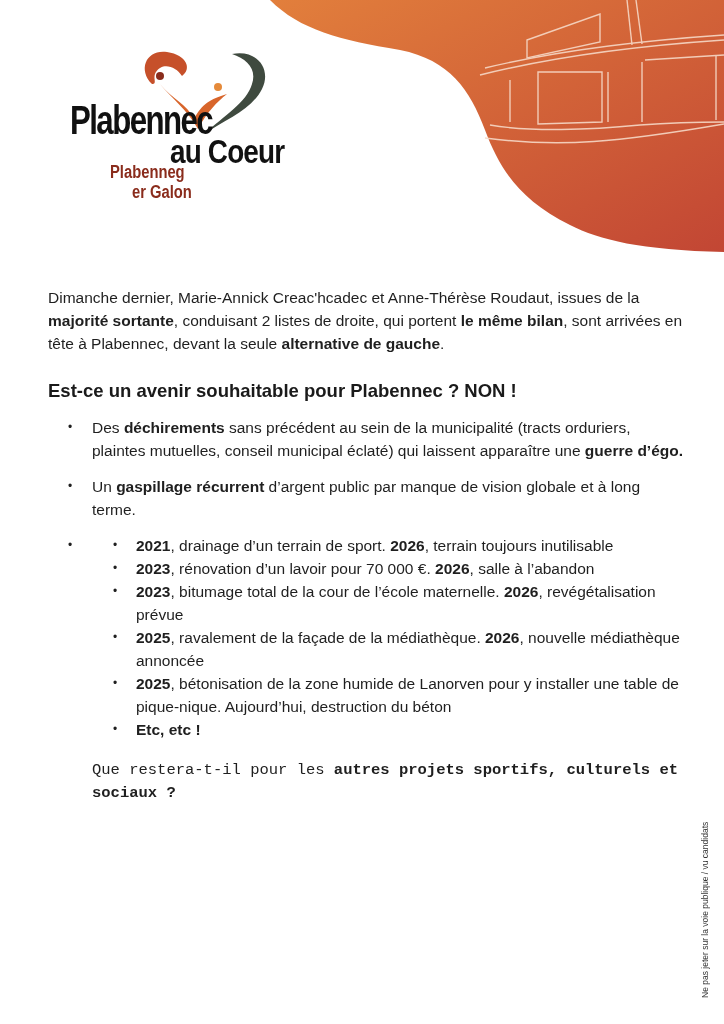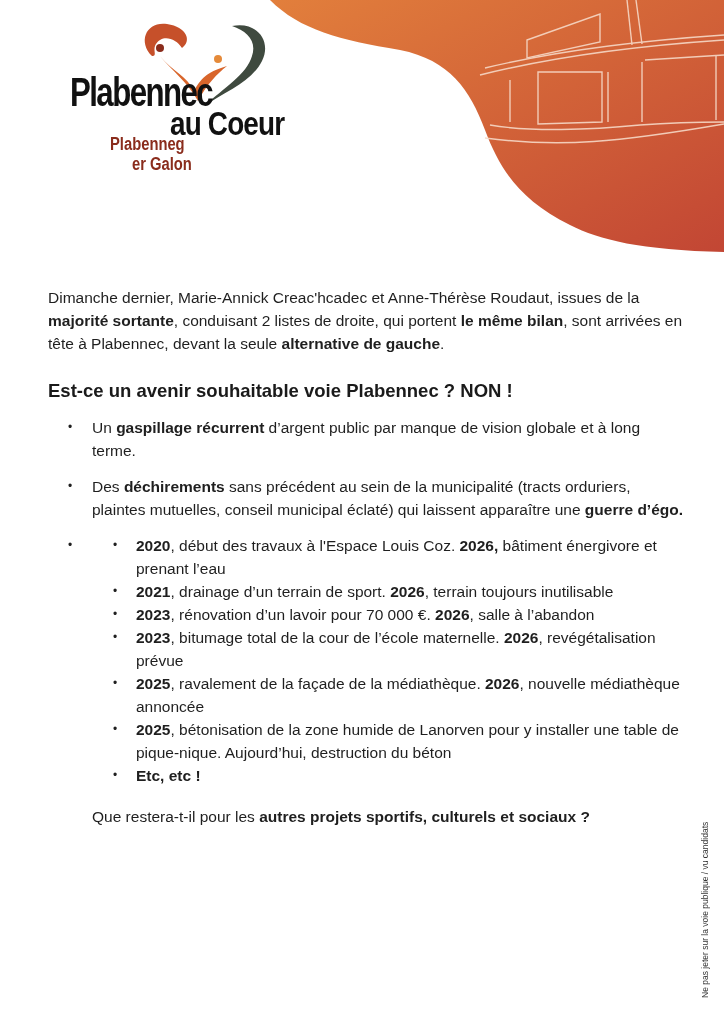--- a/index.html
+++ b/index.html
@@ -1,19 +1,19 @@
 <!DOCTYPE html>
 <html><head>
   <meta charset="utf-8">
   <style>
     html, body { margin: 0; padding: 0; background: #ffffff; }
     body { width: 724px; height: 1024px; position: relative; overflow: hidden;
            font-family: "Liberation Sans", "DejaVu Sans", sans-serif; color: #1f1f1f; }
     .banner { position: absolute; left: 0; top: 0; width: 724px; height: 260px; }
-    .logo { position: absolute; left: 62px; top: 16px; width: 220px; height: 170px; }
+    .logo { position: absolute; left: 62px; top: 44px; width: 220px; height: 170px; }
     .logo .heart { position: absolute; left: 70px; top: 0; width: 140px; height: 90px; }
     .logo .l1 { position: absolute; left: 8px; top: 54px; font-family: "Liberation Sans", sans-serif;
                 font-weight: bold; font-size: 40px; letter-spacing: -2px; color: #111;
                 transform: scaleX(0.78); transform-origin: left; white-space: nowrap; }
     .logo .l2 { position: absolute; left: 108px; top: 88px; font-weight: bold; font-size: 34px;
                 letter-spacing: -1px; color: #111; transform: scaleX(0.82); transform-origin: left; white-space: nowrap; }
     .logo .l3 { position: absolute; left: 48px; top: 118px; font-weight: bold; font-size: 18px;
                 color: #8a2c1c; transform: scaleX(0.82); transform-origin: left; white-space: nowrap; }
     .logo .l4 { position: absolute; left: 70px; top: 138px; font-weight: bold; font-size: 18px;
                 color: #8a2c1c; transform: scaleX(0.82); transform-origin: left; white-space: nowrap; }
@@ -21,21 +21,21 @@
     .content p { margin: 0; }
     .intro { margin-bottom: 24px !important; }
     h2.title { margin: 0 0 14px 0; font-size: 18.5px; font-weight: bold; color: #1a1a1a; }
     .lead { margin-bottom: 12px !important; }
     ul.main { list-style: none; margin: 0; padding: 0 0 0 44px; }
     ul.main > li { position: relative; margin-bottom: 13px; }
     ul.main > li::before { content: "•"; position: absolute; left: -24px; top: 0; font-size: 12px; }
     ul.sub { list-style: none; margin: 12px 0 0 0; padding: 0 0 0 44px; }
     ul.sub > li { position: relative; margin-bottom: 0; }
     ul.sub > li::before { content: "•"; position: absolute; left: -23px; top: 0; font-size: 12px; }
-    .closing { margin-top: 18px !important; padding-left: 44px; }
+    .closing { margin-top: 18px !important; padding-left: 44px; font-family: Liberation Mono, monospace; }
     b { font-weight: bold; }
     .vertical { position: absolute; left: 700px; top: 998px; transform: rotate(-90deg); transform-origin: left top;
                 font-size: 8.5px; color: #333; white-space: nowrap; }
   </style>
 </head>
 <body>
 
 <svg class="banner" viewBox="0 0 724 260" xmlns="http://www.w3.org/2000/svg">
   <defs>
     <linearGradient id="bg" x1="0" y1="0" x2="1" y2="1">
@@ -70,27 +70,26 @@
     <path d="M100,10 C125,5 140,25 130,45 C120,65 95,75 72,90 C92,72 115,58 120,40 C125,25 115,15 100,10 Z" fill="#3f4a3f"></path>
   </svg>
   <div class="l1">Plabennec</div>
   <div class="l2">au Coeur</div>
   <div class="l3">Plabenneg</div>
   <div class="l4">er Galon</div>
 </div>
 
 <div class="content">
   <p class="intro"><span>Dimanche dernier, Marie-Annick Creac'hcadec et Anne-Thérèse Roudaut, issues de la </span><b>majorité sortante</b><span>, conduisant 2 listes de droite,  qui portent </span><b>le même bilan</b><span>, sont arrivées en tête à Plabennec, devant la seule </span><b>alternative de gauche</b><span>.</span></p>
-  <h2 class="title">Est-ce un avenir souhaitable voie Plabennec ? NON !</h2>
+  <h2 class="title">Est-ce un avenir souhaitable pour Plabennec ? NON !</h2>
   <ul class="main">
+    <li><span>Des </span><b>déchirements</b><span> sans précédent au sein de la municipalité (tracts orduriers, plaintes mutuelles, conseil municipal éclaté) qui laissent apparaître une </span><b>guerre d’égo.</b></li>
     <li><span>Un </span><b>gaspillage récurrent</b><span> d’argent public par manque de vision globale et à long terme.</span></li>
-    <li><span>Des </span><b>déchirements</b><span> sans précédent au sein de la municipalité (tracts orduriers, plaintes mutuelles, conseil municipal éclaté) qui laissent apparaître une </span><b>guerre d’égo.</b></li>
     <li>
       <ul class="sub">
-        <li><b>2020</b><span>, début des travaux à l'Espace Louis Coz. </span><b>2026,</b><span> bâtiment énergivore et prenant l’eau</span></li>
         <li><b>2021</b><span>, drainage d’un terrain de sport. </span><b>2026</b><span>, terrain toujours inutilisable</span></li>
         <li><b>2023</b><span>, rénovation d’un lavoir pour 70 000 €. </span><b>2026</b><span>, salle à l’abandon</span></li>
         <li><b>2023</b><span>, bitumage total de la cour de l’école maternelle. </span><b>2026</b><span>, revégétalisation prévue</span></li>
         <li><b>2025</b><span>, ravalement de la façade de la médiathèque. </span><b>2026</b><span>, nouvelle médiathèque annoncée</span></li>
         <li><b>2025</b><span>, bétonisation de la zone humide de Lanorven pour y installer une table de pique-nique. Aujourd’hui, destruction du béton</span></li>
         <li><b>Etc, etc !</b></li>
       </ul>
     </li>
   </ul>
   <p class="closing"><span>Que restera-t-il pour les </span><b>autres projets sportifs, culturels et sociaux ?</b></p>

